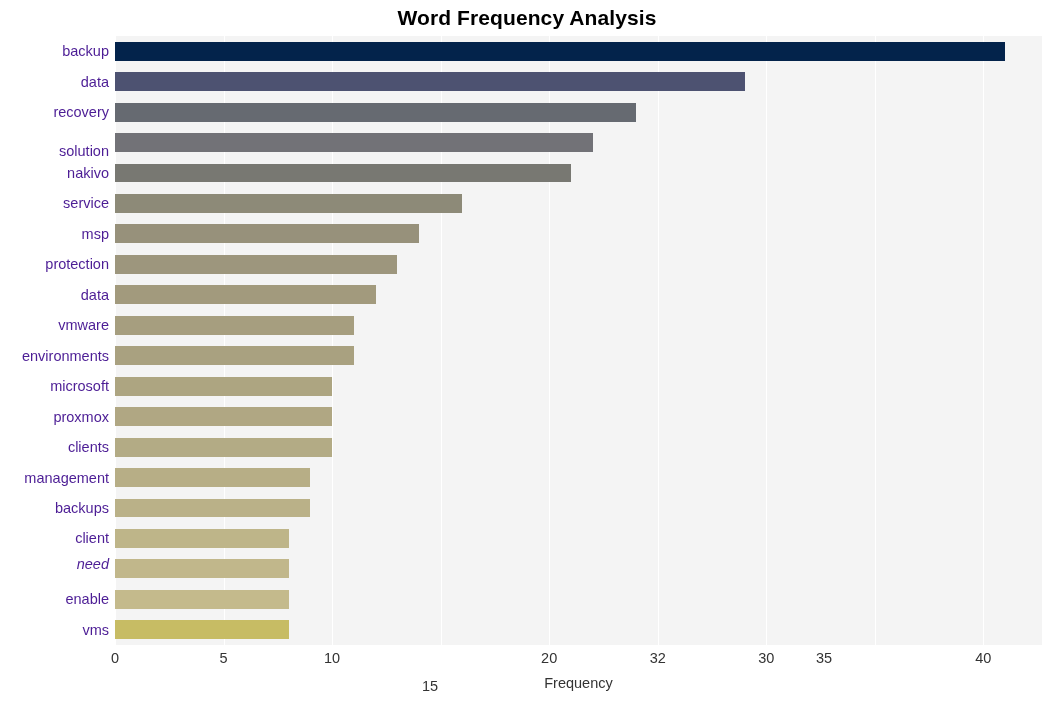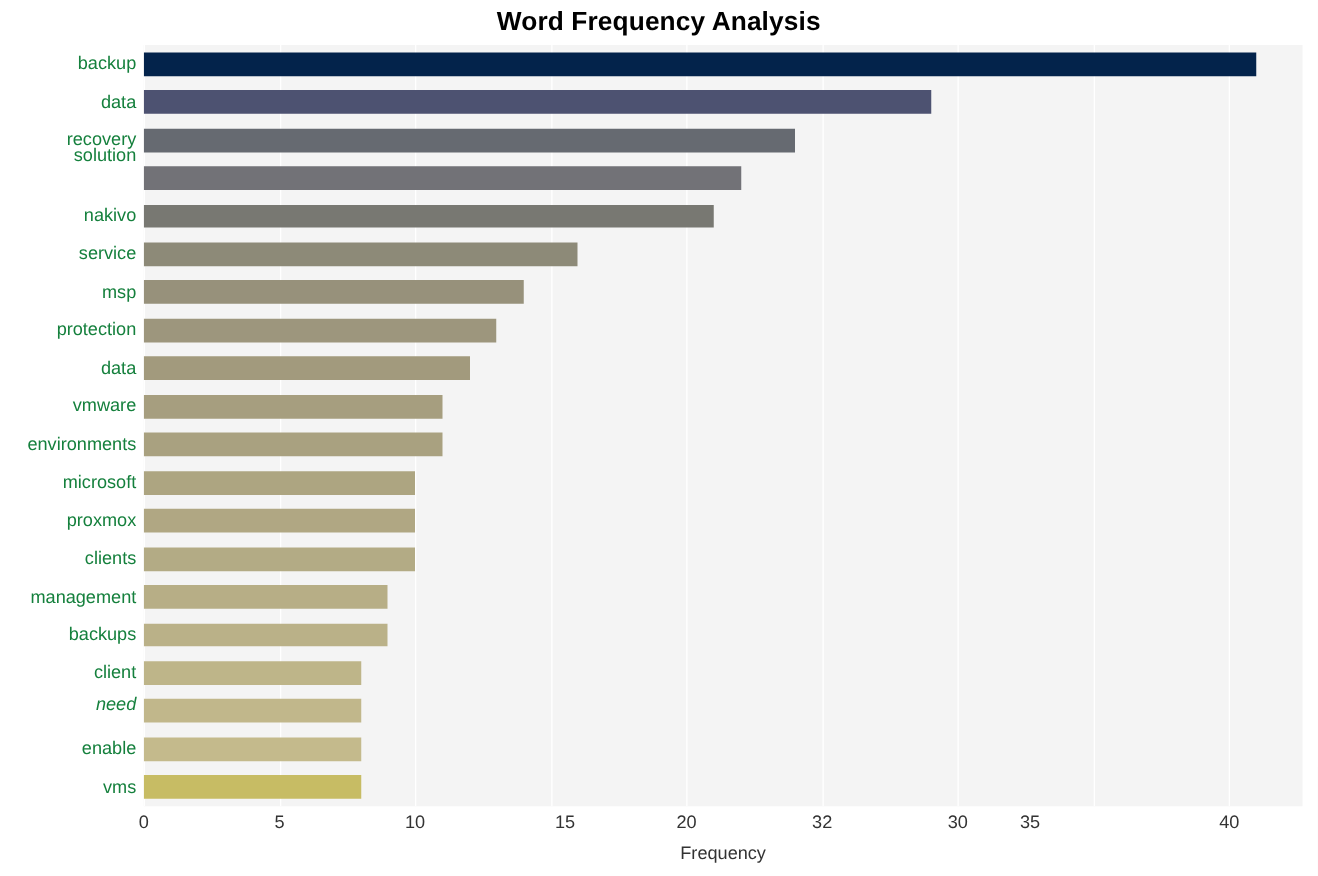--- a/index.html
+++ b/index.html
@@ -79,21 +79,21 @@
     top: 36px;
     width: 109px;
     height: 609px;
   }
   .y-tick-label {
     position: absolute;
     right: 0;
     width: 109px;
     text-align: right;
     font-size: 14.5px;
-    color: #15803d;
+    color: #4c1d95;
     white-space: nowrap;
     transform: translateY(-50%);
   }
 
   
   #x-axis-labels {
     position: absolute;
     left: 0;
     top: 650px;
     width: 1054px;
@@ -198,21 +198,21 @@
         <div class="bar-row" style="top: 584.336px; height: 18.879px;">
           <div class="bar" style="width: 173.677px; background: rgb(199, 188, 100);"></div>
         </div>
       </div>
   </div>
 
   <div id="y-axis-labels">
       <div class="y-tick-label" style="top: 15.225px;">backup</div>
       <div class="y-tick-label" style="top: 45.675px;">data</div>
       <div class="y-tick-label" style="top: 76.125px;">recovery</div>
-      <div class="y-tick-label" style="top: 89px;">solution</div>
+      <div class="y-tick-label" style="top: 115px;">solution</div>
       <div class="y-tick-label" style="top: 137.025px; margin-left: 20px;">nakivo</div>
       <div class="y-tick-label" style="top: 167.475px;">service</div>
       <div class="y-tick-label" style="top: 197.925px;">msp</div>
       <div class="y-tick-label" style="top: 228.375px;">protection</div>
       <div class="y-tick-label" style="top: 258.825px;">data</div>
       <div class="y-tick-label" style="top: 289.275px;">vmware</div>
       <div class="y-tick-label" style="top: 319.725px;">environments</div>
       <div class="y-tick-label" style="top: 350.175px;">microsoft</div>
       <div class="y-tick-label" style="top: 380.625px;">proxmox</div>
       <div class="y-tick-label" style="top: 411.075px;">clients</div>
@@ -221,21 +221,21 @@
       <div class="y-tick-label" style="top: 502.425px;">client</div>
       <div class="y-tick-label" style="top: 528px; font-style: italic;">need</div>
       <div class="y-tick-label" style="top: 563.325px;">enable</div>
       <div class="y-tick-label" style="top: 593.775px;">vms</div>
     </div>
 
   <div id="x-axis-labels">
       <div class="x-tick-label" style="left: 115px;">0</div>
       <div class="x-tick-label" style="left: 223.548px;">5</div>
       <div class="x-tick-label" style="left: 332.096px;">10</div>
-      <div class="x-tick-label" style="left: 452px;">15</div>
+      <div class="x-tick-label" style="left: 430px; margin-top: 28px;">15</div>
       <div class="x-tick-label" style="left: 549.192px;">20</div>
       <div class="x-tick-label" style="left: 657.74px;">32</div>
       <div class="x-tick-label" style="left: 766.288px;">30</div>
       <div class="x-tick-label" style="left: 824px;">35</div>
       <div class="x-tick-label" style="left: 983.384px;">40</div>
     </div>
 
   <div id="x-axis-title">Frequency</div>
 
 </div>

